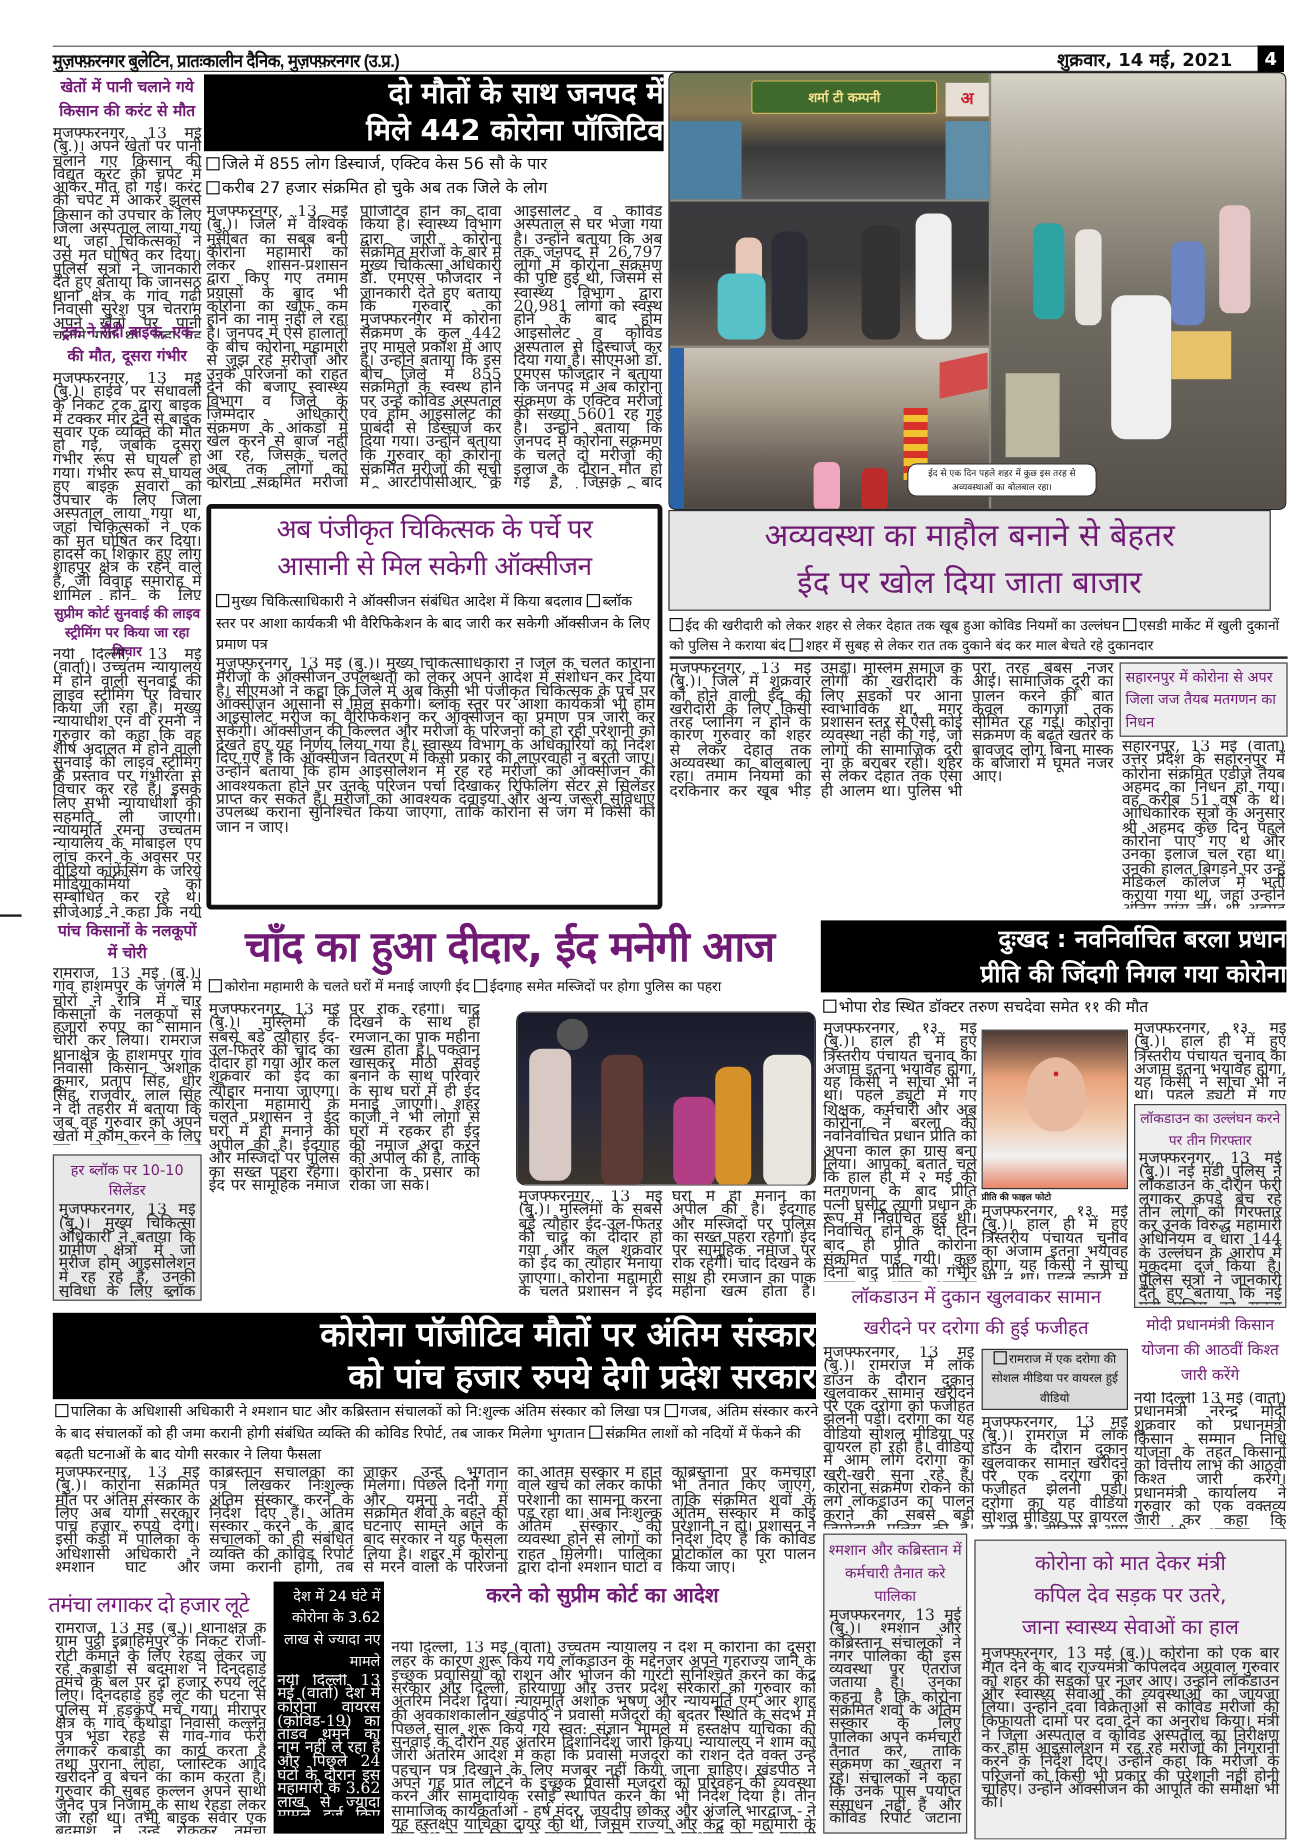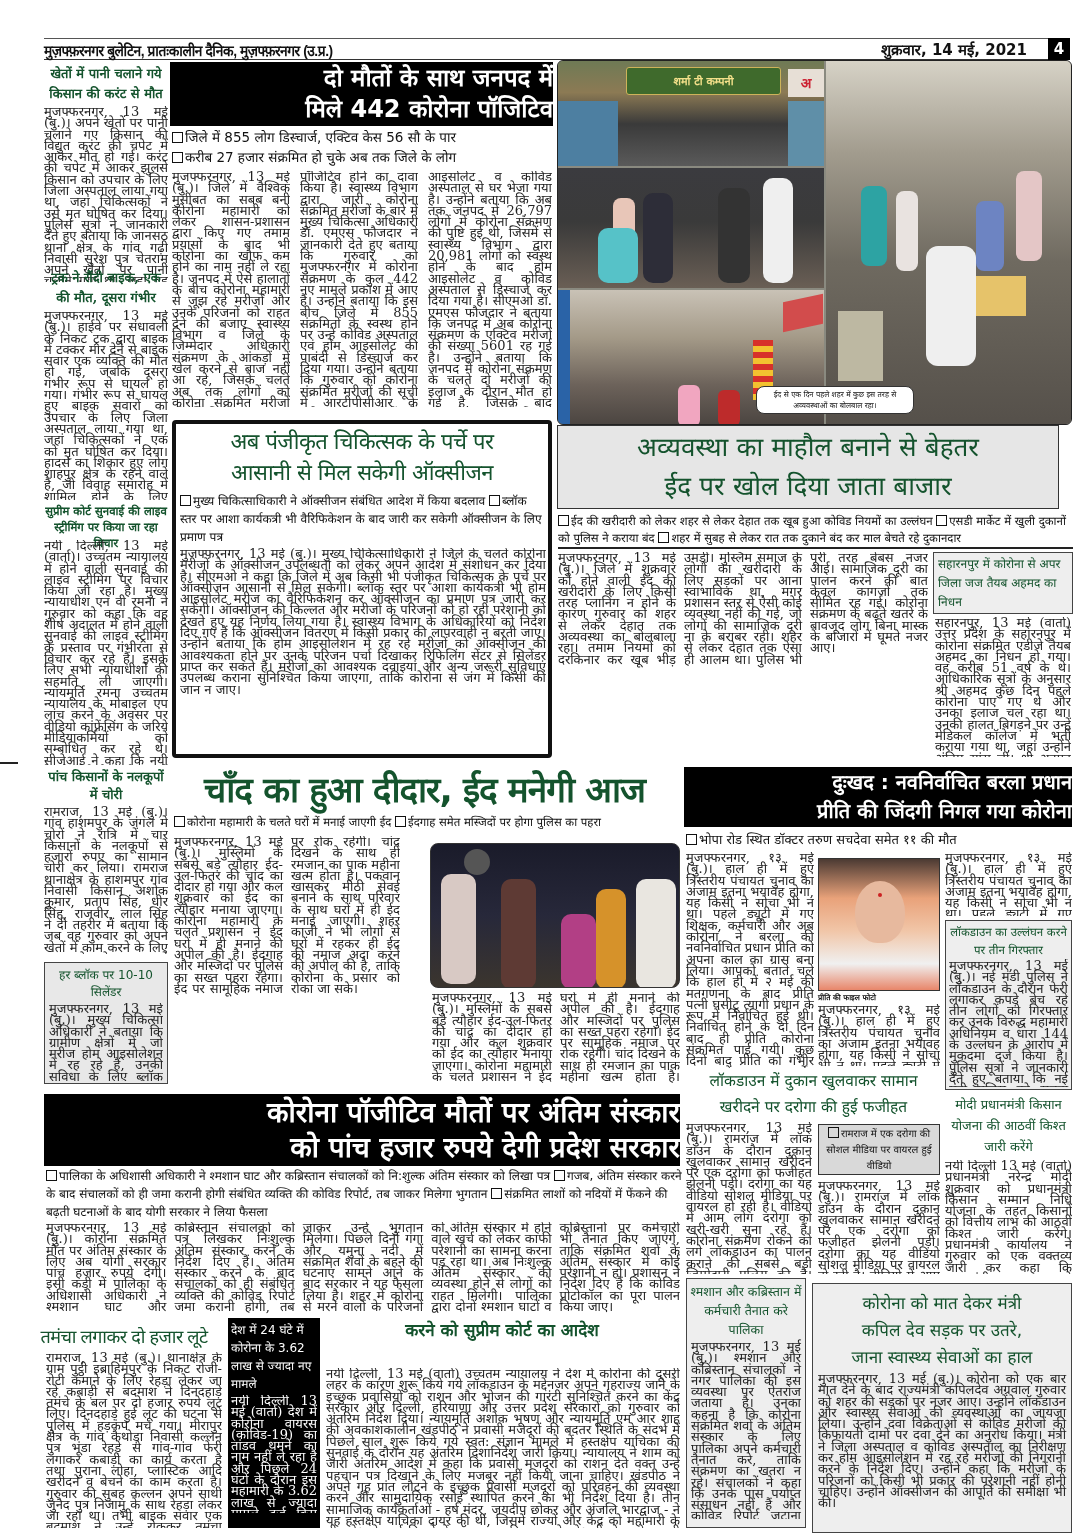--- a/index.html
+++ b/index.html
@@ -4,21 +4,21 @@
 <style>
 *{box-sizing:border-box;margin:0;padding:0}
 body{width:1079px;height:1533px;background:#fff;font-family:"DejaVu Sans",sans-serif;color:#111;position:relative;overflow:hidden}
 .abs{position:absolute}
 .masthead{left:44px;top:38px;width:1026px;height:22px;border-top:1px solid #555;border-bottom:1px solid #333}
 .mast-left{left:44px;top:40px;font:bold 15px "Liberation Sans Narrow","Liberation Sans",sans-serif;letter-spacing:-0.5px;transform:scaleX(.92);transform-origin:left}
 .mast-right{right:52px;top:39px;font:bold 15px "DejaVu Sans",sans-serif}
 .pageno{right:9px;top:38px;width:22px;height:22px;background:#000;color:#fff;font:bold 15px "DejaVu Sans",sans-serif;text-align:center;line-height:22px}
 .body-text{font-family:"DejaVu Serif",serif;font-size:13px;line-height:11.3px;text-align:justify;color:#222;overflow:hidden}
 .body-text::after{content:"";display:block}
-.hd-side{font-family:"DejaVu Serif",serif;font-weight:bold;text-align:center;color:#14532d}
+.hd-side{font-family:"DejaVu Serif",serif;font-weight:bold;text-align:center;color:#701a75}
 .blackbox{background:#000;color:#fff;font-weight:bold;font-family:"DejaVu Sans",sans-serif;text-align:right}
 .sub{font-family:"DejaVu Sans",sans-serif;font-size:13.5px;line-height:19px;color:#111}
 .sq{display:inline-block;width:11px;height:11px;border:1.6px solid #111;margin-right:2px;vertical-align:-1px}
 .greybox{background:#e8e8e8;border:1.5px solid #444}
 .caption{background:#fff;border:1px solid #333;border-radius:8px;font-size:7.5px;line-height:11px;text-align:center;padding:2px 6px;font-family:"DejaVu Serif",serif}
 .rule{background:#222}
 </style>
 </head>
 <body>
 
@@ -95,21 +95,21 @@
 <div class="abs" style="left:557px;top:425px;width:502px;height:84px;background:#e6e6e6;border:1.5px solid #333">
   <div class="hd-side" style="font-family:'DejaVu Sans',sans-serif;font-weight:normal;font-size:26px;line-height:39px;padding-top:2px">
     <div>अव्यवस्था का माहौल बनाने से बेहतर</div>
     <div>ईद पर खोल दिया जाता बाजार</div>
   </div>
 </div>
 <div class="abs sub" style="left:558px;top:513px;width:515px;font-size:11.5px;line-height:17px;border-bottom:2px solid #222"><span class="sq"></span><span>ईद की खरीदारी को लेकर शहर से लेकर देहात तक खूब हुआ कोविड नियमों का उल्लंघन</span> <span class="sq"></span><span>एसडी मार्केट में खुली दुकानों को पुलिस ने कराया बंद</span> <span class="sq"></span><span>शहर में सुबह से लेकर रात तक दुकाने बंद कर माल बेचते रहे दुकानदार</span></div>
 <div class="abs body-text" style="left:558px;top:552px;width:370px;height:205px;column-count:3;column-gap:8px">मुजफ्फरनगर, 13 मई (बु.)। जिले में शुक्रवार को होने वाली ईद की खरीदारी के लिए किसी तरह प्लानिंग न होने के कारण गुरुवार को शहर से लेकर देहात तक अव्यवस्था का बोलबाला रहा। तमाम नियमों को दरकिनार कर खूब भीड़ उमड़ी। मुस्लिम समाज के लोगों का खरीदारी के लिए सड़कों पर आना स्वाभाविक था, मगर प्रशासन स्तर से ऐसी कोई व्यवस्था नहीं की गई, जो लोगों की सामाजिक दूरी ना के बराबर रही। शहर से लेकर देहात तक ऐसा ही आलम था। पुलिस भी पूरी तरह बेबस नजर आई। सामाजिक दूरी का पालन करने की बात केवल कागजों तक सीमित रह गई। कोरोना संक्रमण के बढ़ते खतरे के बावजूद लोग बिना मास्क के बाजारों में घूमते नजर आए।</div>
 
 <div class="abs greybox" style="left:933px;top:552px;width:140px;height:62px;background:#eee">
-  <div class="hd-side" style="font-family:'DejaVu Sans',sans-serif;font-weight:normal;font-size:12px;line-height:19px;text-align:left;padding:2px 4px">सहारनपुर में कोरोना से अपर जिला जज तैयब अहमद का निधन</div>
+  <div class="hd-side" style="font-family:'DejaVu Sans',sans-serif;font-weight:normal;font-size:12px;line-height:19px;text-align:left;padding:2px 4px">सहारनपुर में कोरोना से अपर जिला जज तैयब मतगणन का निधन</div>
 </div>
 <div class="abs body-text" style="left:935px;top:617px;width:136px;height:140px">सहारनपुर, 13 मई (वार्ता) उत्तर प्रदेश के सहारनपुर में कोरोना संक्रमित एडीजे तैयब अहमद का निधन हो गया। वह करीब 51 वर्ष के थे। आधिकारिक सूत्रों के अनुसार श्री अहमद कुछ दिन पहले कोरोना पाए गए थे और उनका इलाज चल रहा था। उनकी हालत बिगड़ने पर उन्हें मेडिकल कॉलेज में भर्ती कराया गया था, जहां उन्होंने अंतिम सांस ली। श्री अहमद हरिद्वार जिले के निवासी थे।</div>
 
 <div class="abs hd-side" style="left:172px;top:768px;width:505px;font-family:'DejaVu Sans',sans-serif;font-weight:bold;font-size:35px;line-height:44px;letter-spacing:-1px">चाँद का हुआ दीदार, ईद मनेगी आज</div>
 <div class="abs sub" style="left:174px;top:814px;width:505px;font-size:11.5px;line-height:17px"><span class="sq"></span><span>कोरोना महामारी के चलते घरों में मनाई जाएगी ईद</span> <span class="sq"></span><span>ईदगाह समेत मस्जिदों पर होगा पुलिस का पहरा</span></div>
 <div class="abs body-text" style="left:174px;top:836px;width:226px;height:252px;column-count:2;column-gap:8px">मुजफ्फरनगर, 13 मई (बु.)। मुस्लिमों के सबसे बड़े त्यौहार ईद-उल-फितर की चांद का दीदार हो गया और कल शुक्रवार को ईद का त्यौहार मनाया जाएगा। कोरोना महामारी के चलते प्रशासन ने ईद घरों में ही मनाने की अपील की है। ईदगाह और मस्जिदों पर पुलिस का सख्त पहरा रहेगा। ईद पर सामूहिक नमाज पर रोक रहेगी। चांद दिखने के साथ ही रमजान का पाक महीना खत्म होता है। पकवान खासकर मीठी सेवई बनाने के साथ परिवार के साथ घरों में ही ईद मनाई जाएगी। शहर काजी ने भी लोगों से घरों में रहकर ही ईद की नमाज अदा करने की अपील की है, ताकि कोरोना के प्रसार को रोका जा सके।</div>
 <div class="abs" style="left:430px;top:843px;width:250px;height:145px;border-radius:8px;background:linear-gradient(180deg,#1a1b2a 0%,#27283a 50%,#3b352e 100%);overflow:hidden;border:1px solid #333">
   <div class="abs" style="left:33px;top:5px;width:26px;height:26px;border-radius:50%;background:#555"></div>
   <div class="abs" style="left:10px;top:30px;width:35px;height:110px;background:#d8c9c4;border-radius:10px"></div>
   <div class="abs" style="left:70px;top:35px;width:35px;height:110px;background:#5e3a34;border-radius:10px"></div>
@@ -169,20 +169,20 @@
     <div>कपिल देव सड़क पर उतरे,</div>
     <div>जाना स्वास्थ्य सेवाओं का हाल</div>
   </div>
   <div class="body-text" style="padding:2px 5px;height:150px">मुजफ्फरनगर, 13 मई (बु.)। कोरोना को एक बार मात देने के बाद राज्यमंत्री कपिलदेव अग्रवाल गुरुवार को शहर की सड़कों पर नजर आए। उन्होंने लॉकडाउन और स्वास्थ्य सेवाओं की व्यवस्थाओं का जायजा लिया। उन्होंने दवा विक्रेताओं से कोविड मरीजों की किफायती दामों पर दवा देने का अनुरोध किया। मंत्री ने जिला अस्पताल व कोविड अस्पताल का निरीक्षण कर होम आइसोलेशन में रह रहे मरीजों की निगरानी करने के निर्देश दिए। उन्होंने कहा कि मरीजों के परिजनों को किसी भी प्रकार की परेशानी नहीं होनी चाहिए। उन्होंने ऑक्सीजन की आपूर्ति की समीक्षा भी की।</div>
 </div>
 
 <div class="abs hd-side" style="left:34px;top:1324px;width:180px;font-family:Liberation Sans, sans-serif;font-weight:normal;font-size:18px;line-height:26px;letter-spacing:-0.5px">तमंचा लगाकर दो हजार लूटे</div>
 <div class="abs body-text" style="left:46px;top:1352px;width:176px;height:176px">रामराज, 13 मई (बु.)। थानाक्षेत्र के ग्राम पुट्ठी इब्राहिमपुर के निकट रोजी-रोटी कमाने के लिए रेहड़ा लेकर जा रहे कबाड़ी से बदमाश ने दिनदहाड़े तमंचे के बल पर दो हजार रुपये लूट लिए। दिनदहाड़े हुई लूट की घटना से पुलिस में हड़कंप मच गया। मीरापुर क्षेत्र के गांव कैथोड़ा निवासी कल्लन पुत्र भूंडा रेहड़े से गांव-गांव फेरी लगाकर कबाड़ी का कार्य करता है तथा पुराना लोहा, प्लास्टिक आदि खरीदने व बेचने का काम करता है। गुरुवार की सुबह कल्लन अपने साथी जुनैद पुत्र निजामु के साथ रेहड़ा लेकर जा रहा था। तभी बाइक सवार एक बदमाश ने उन्हें रोककर तमंचा दिखाया और दो हजार रुपये लूटकर फरार हो गया। पीड़ित ने मामले की सूचना पुलिस को दी। पुलिस ने मामला दर्ज कर बदमाश की तलाश शुरू कर दी है।</div>
 
 <div class="abs" style="left:228px;top:1318px;width:92px;height:210px;background:#000;color:#fff;padding:3px">
-  <div style="font:12px/18px 'DejaVu Sans',sans-serif;text-align:left">देश में 24 घंटे में कोरोना के 3.62 लाख से ज्यादा नए मामले</div>
+  <div style="font:12px/18px 'DejaVu Sans',sans-serif;text-align:right">देश में 24 घंटे में कोरोना के 3.62 लाख से ज्यादा नए मामले</div>
   <div class="body-text" style="color:#fff;height:118px;margin-top:2px">नयी दिल्ली 13 मई (वार्ता) देश में कोरोना वायरस (कोविड-19) का तांडव थमने का नाम नहीं ले रहा है और पिछले 24 घंटों के दौरान इस महामारी के 3.62 लाख से ज्यादा मामले दर्ज किए गए। तथा लगातार दूसरे दिन 4000 से ज्यादा मरीजों की मौत हुयी है। इस बीच देश में पिछले 24 घंटों के दौरान 18,94,991 लोगों को टीकाकरण हुआ। इसके बाद अब तक 17 करोड़ 72 लाख 14 हजार 256 लोगों का टीकाकरण किया जा चुका है।</div>
 </div>
 
 <div class="abs hd-side" style="left:324px;top:1318px;width:356px;font-family:'DejaVu Sans',sans-serif;font-weight:bold;font-size:17px;line-height:24px">
   <div>करने को सुप्रीम कोर्ट का आदेश</div>
 </div>
 <div class="abs body-text" style="left:326px;top:1368px;width:354px;height:160px">नयी दिल्ली, 13 मई (वार्ता) उच्चतम न्यायालय ने देश में कोरोना की दूसरी लहर के कारण शुरू किये गये लॉकडाउन के मद्देनजर अपने गृहराज्य जाने के इच्छुक प्रवासियों को राशन और भोजन की गारंटी सुनिश्चित करने का केंद्र सरकार और दिल्ली, हरियाणा और उत्तर प्रदेश सरकारों को गुरुवार को अंतरिम निर्देश दिया। न्यायमूर्ति अशोक भूषण और न्यायमूर्ति एम आर शाह की अवकाशकालीन खंडपीठ ने प्रवासी मजदूरों की बदतर स्थिति के संदर्भ में पिछले साल शुरू किये गये स्वत: संज्ञान मामले में हस्तक्षेप याचिका की सुनवाई के दौरान यह अंतरिम दिशानिर्देश जारी किया। न्यायालय ने शाम को जारी अंतरिम आदेश में कहा कि प्रवासी मजदूरों को राशन देते वक्त उन्हें पहचान पत्र दिखाने के लिए मजबूर नहीं किया जाना चाहिए। खंडपीठ ने अपने गृह प्रांत लौटने के इच्छुक प्रवासी मजदूरों को परिवहन की व्यवस्था करने और सामुदायिक रसोई स्थापित करने का भी निर्देश दिया है। तीन सामाजिक कार्यकर्ताओं - हर्ष मंदर, जयदीप छोकर और अंजलि भारद्वाज - ने यह हस्तक्षेप याचिका दायर की थी, जिसमें राज्यों और केंद्र को महामारी के बीच देश के कई हिस्सों में लॉकडाउन की वजह से परेशानी झेल रहे प्रवासी मजदूरों के भोजन की सुरक्षा, नकदी हस्तांतरण, परिवहन सुविधाएं और अन्य कल्याणकारी उपाय सुनिश्चित करने के लिए निर्देश देने का अनुरोध किया गया है।</div>
 
 </body></html>

